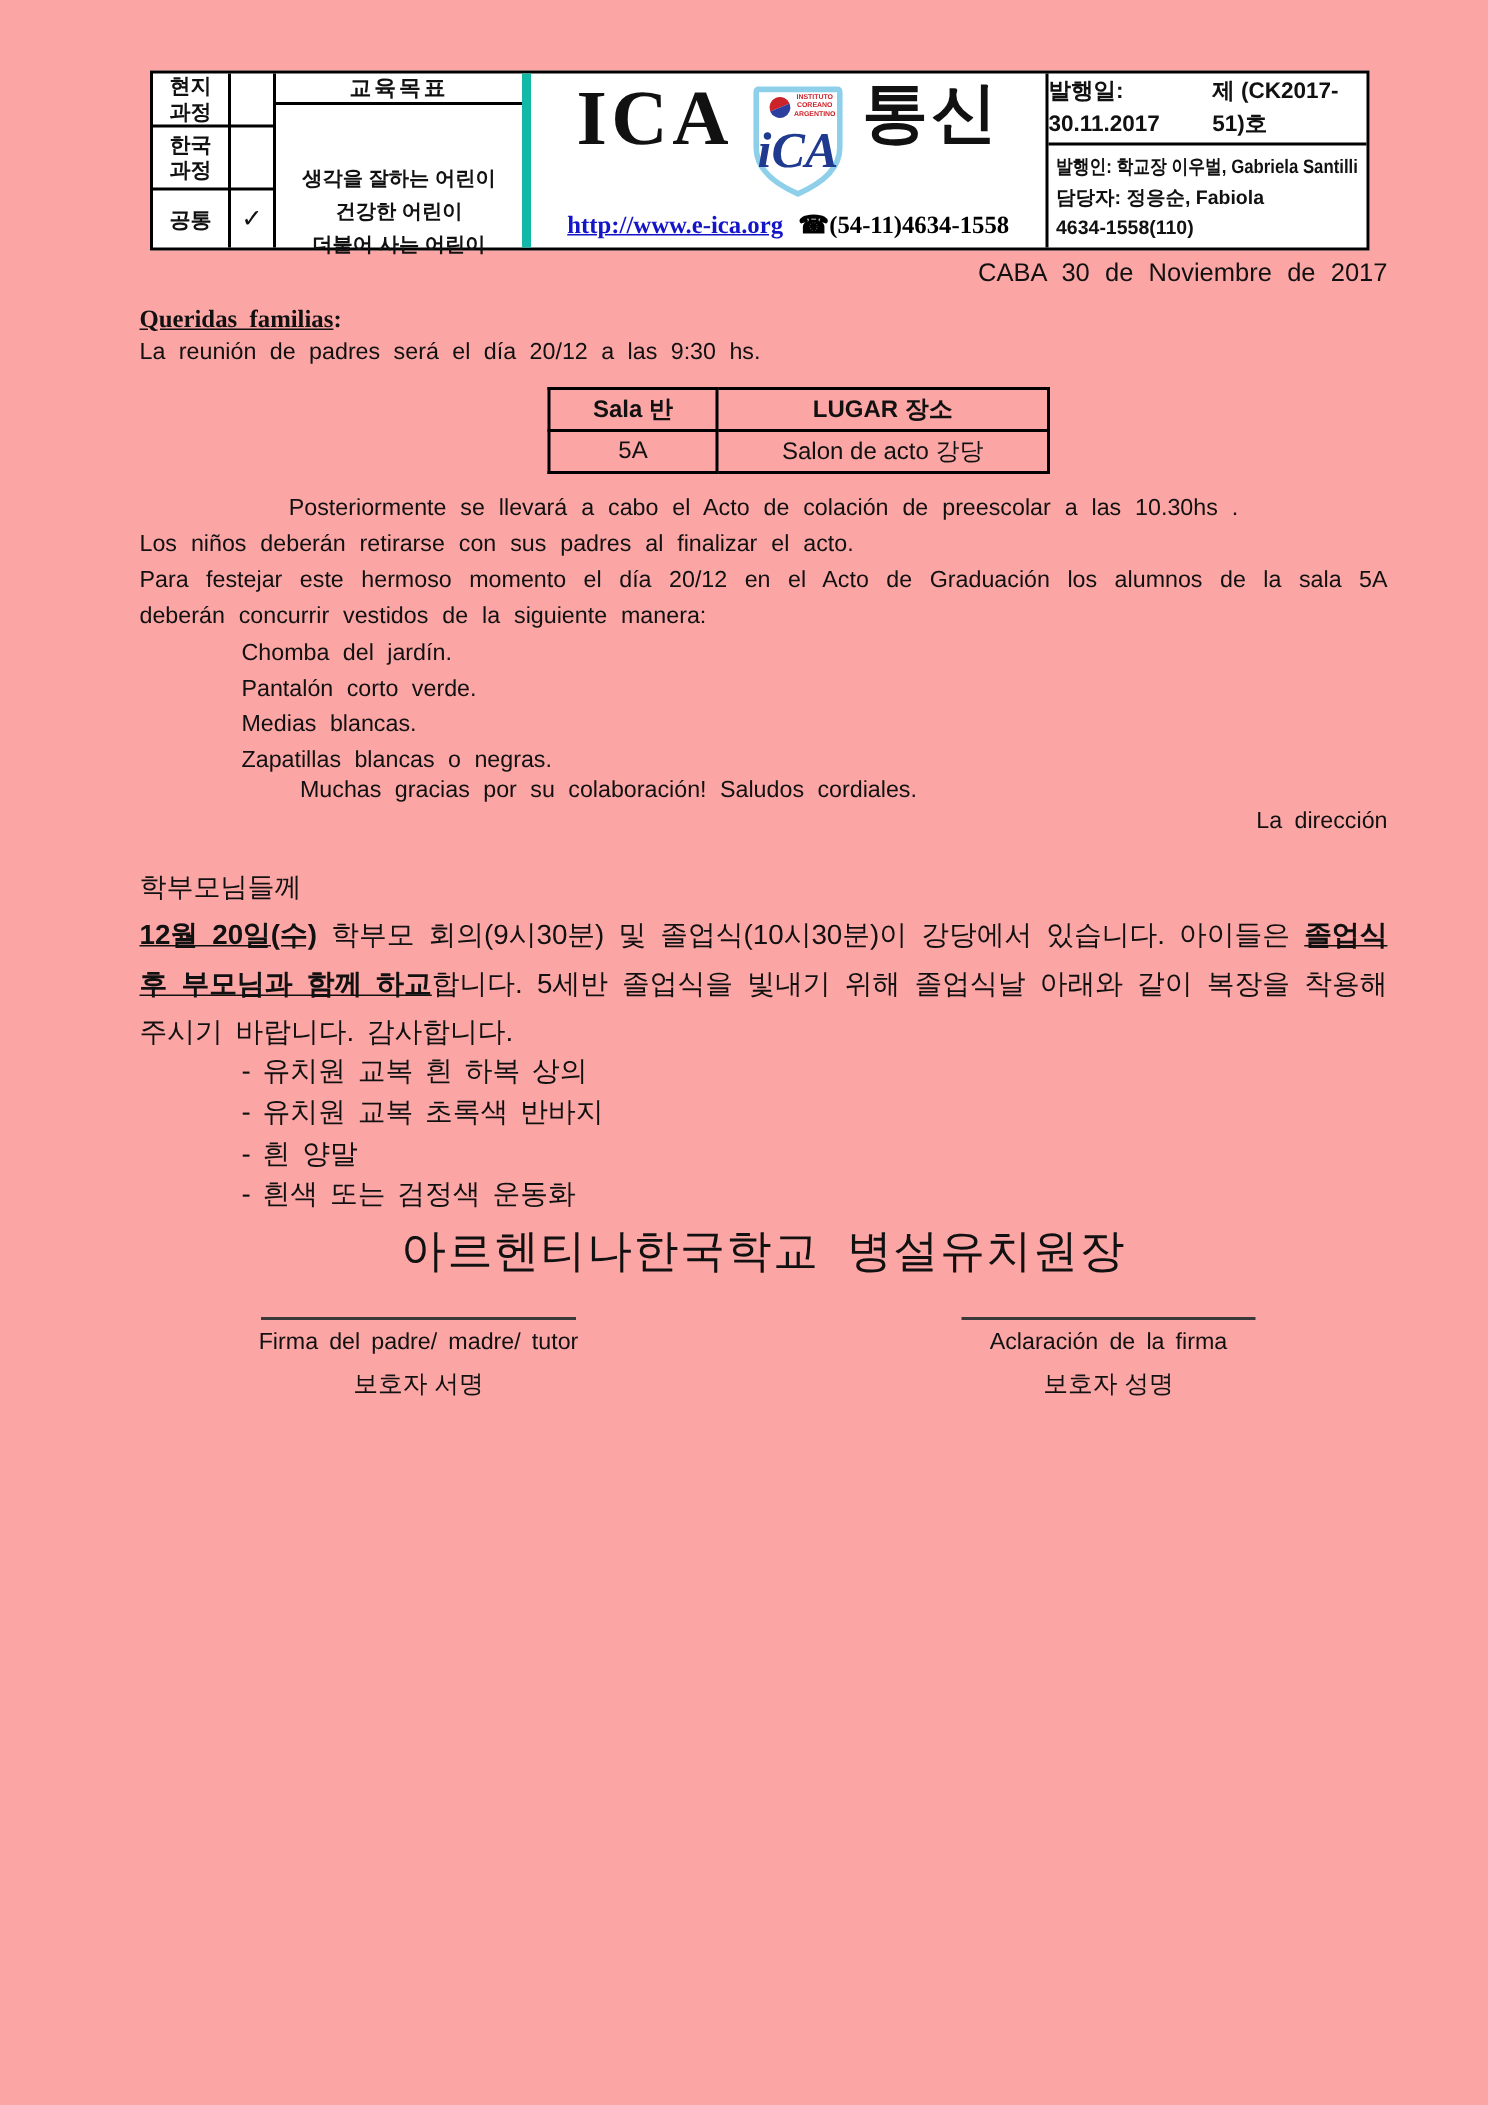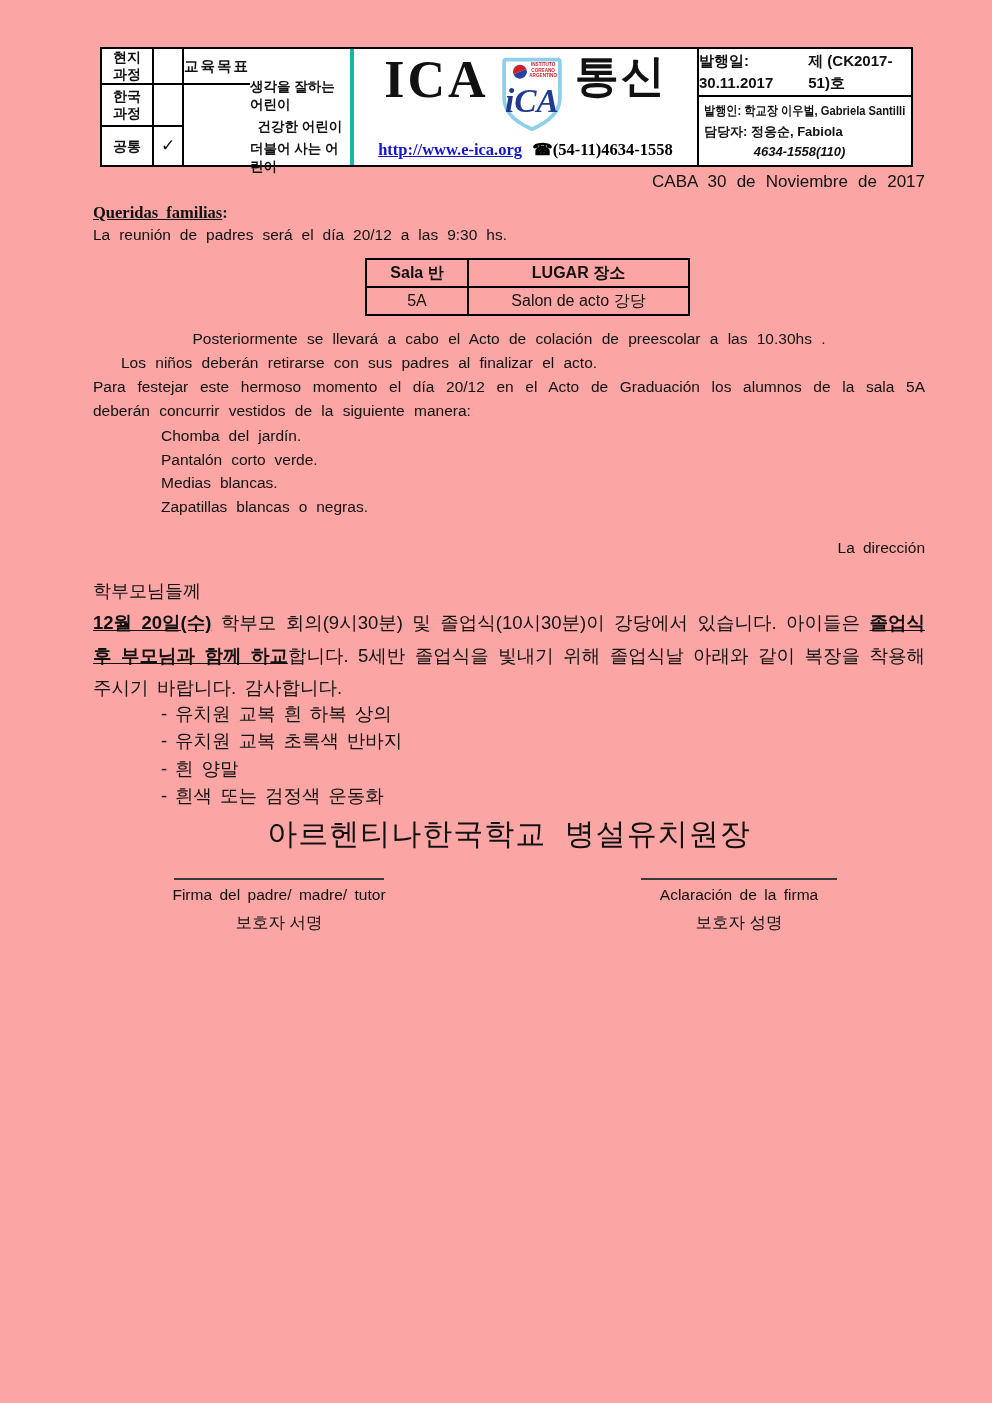--- a/index.html
+++ b/index.html
@@ -8,50 +8,50 @@
 
   
   .hdr { position:absolute; left:100px; top:47px; width:813px; height:120px; display:flex; border:2px solid #000; background:#fff; }
   .hdr-colA { width:52px; display:flex; flex-direction:column; border-right:2px solid #000; }
   .hdr-colB { width:30px; display:flex; flex-direction:column; border-right:2px solid #000; }
   .hdr-cell { display:flex; flex-direction:column; align-items:center; justify-content:center; font-weight:700; font-size:14px; line-height:1.2; }
   .rA1 { height:36px; border-bottom:2px solid #000; }
   .rA2 { height:42px; border-bottom:2px solid #000; }
   .rA3 { flex:1; }
   .check { font-size:17px; font-weight:700; }
-  .hdr-colC { width:170px; display:flex; flex-direction:row; border-right:4px solid #14b8a6; }
+  .hdr-colC { width:170px; display:flex; flex-direction:column; border-right:6px solid #14b8a6; }
   .goal-head { height:36px; border-bottom:2px solid #000; display:flex; align-items:center; justify-content:center; font-weight:700; font-size:14.5px; letter-spacing:2px; }
   .goal-body { flex:1; display:flex; flex-direction:column; align-items:center; justify-content:center; gap:4px; font-size:13.5px; font-weight:600;margin-top:40px; }
   .hdr-center { flex:1; display:flex; flex-direction:column; align-items:center; justify-content:space-between; padding:3px 0 5px; border-right:2px solid #000; }
   .mast-row { display:flex; gap:12px; margin-top:2px; }
   .ica-word { font-family:"Liberation Serif","DejaVu Serif",serif; font-weight:700; font-size:52px; letter-spacing:3px; line-height:1; }
   .tongsin-word { font-weight:700; font-size:44px; line-height:1; letter-spacing:2px; }
   .mast-bottom { font-family:"Liberation Serif","DejaVu Serif",serif; font-weight:700; font-size:16.5px; white-space:nowrap; }
   .mast-bottom a { color:#1414c8; text-decoration:underline; }
   .mast-phone { color:#000; margin-left:6px; }
   .hdr-right { width:212px; display:flex; flex-direction:column; }
   .issue-top { height:50px; border-bottom:2px solid #000; display:flex; flex-direction:row; align-items:center; justify-content:center; font-weight:700; font-size:15px; line-height:1.5; }
   .issue-bottom { flex:1; padding:4px 4px 2px 5px; font-size:13px; line-height:1.58; font-weight:600; }
   .squeeze { display:inline-block; transform:scaleX(0.86); transform-origin:left center; white-space:nowrap; }
-  .ext-line { text-align:center; padding-right:12px;font-style:italic; }
+  .ext-line { text-align:left; padding-right:12px; }
 
   
   .abs { position:absolute; left:93px; width:832px; }
   .date-line { top:172px; text-align:right; font-size:17px; word-spacing:0.32em; }
   .greet { top:203px; font-family:"Liberation Serif","DejaVu Serif",serif; font-weight:700; font-size:16.5px; word-spacing:0.25em; }
   .greet .u { text-decoration:underline; }
   .intro { top:226px; font-size:15.5px; word-spacing:0.3em; }
 
   .sala { position:absolute; left:365px; top:258px; border-collapse:collapse; font-size:16px; }
   .sala th, .sala td { border:2px solid #000; text-align:center; padding:0; height:28px; }
-  .sala .c1 { width:102px;margin-left:34px; }
+  .sala .c1 { width:112px;margin-left:34px; }
   .sala .c2 { width:221px; }
   .sala th { font-weight:700; }
 
-  .p1 { top:327px;text-align:center; } .p2 { top:351px;margin-left:28px; }
+  .p1 { top:327px;text-align:center; } .p2 { top:351px; }
   .para { font-size:15.5px; line-height:24px; word-spacing:0.32em; }
   .p3 { top:375px; text-align:justify; }
   .dress { top:424px; padding-left:68px; font-size:15.5px; line-height:23.5px; word-spacing:0.3em; }
   .thanks { top:518px; padding-left:107px; font-size:15.5px; word-spacing:0.3em; }
   .signoff { top:539px; text-align:right; font-size:15.5px; word-spacing:0.25em; }
 
   .ko-sal { top:579px; font-size:18px; }
   .ko-para { top:607px; font-size:18.5px; line-height:32.5px; text-align:justify; word-spacing:0.18em; }
   .ko-para .bu { font-weight:700; text-decoration:underline; }
   .ko-items { top:700px; padding-left:68px; font-size:18.5px; line-height:27.3px; word-spacing:0.15em; }
@@ -159,20 +159,21 @@
   <div class="abs para p2">Los niños deberán retirarse con sus padres al finalizar el acto.</div>
   <div class="abs para p3">Para festejar este hermoso momento el día 20/12 en el Acto de Graduación los alumnos de la sala 5A deberán concurrir vestidos de la siguiente manera:</div>
 
   <div class="abs dress">
     <div>Chomba del jardín.</div>
     <div>Pantalón corto verde.</div>
     <div>Medias blancas.</div>
     <div>Zapatillas blancas o negras.</div>
   </div>
 
+  <div class="abs thanks">Muchas gracias por su colaboración! Saludos cordiales.</div>
   <div class="abs signoff">La dirección</div>
 
   <div class="abs ko-sal">학부모님들께</div>
 
   <div class="abs ko-para"><span class="bu">12월 20일(수)</span><span> 학부모 회의(9시30분) 및 졸업식(10시30분)이 강당에서 있습니다. 아이들은 </span><span class="bu">졸업식 후 부모님과 함께 하교</span><span>합니다. 5세반 졸업식을 빛내기 위해 졸업식날 아래와 같이 복장을 착용해 주시기 바랍니다. 감사합니다.</span></div>
 
   <div class="abs ko-items">
     <div>- 유치원 교복 흰 하복 상의</div>
     <div>- 유치원 교복 초록색 반바지</div>
     <div>- 흰 양말</div>

